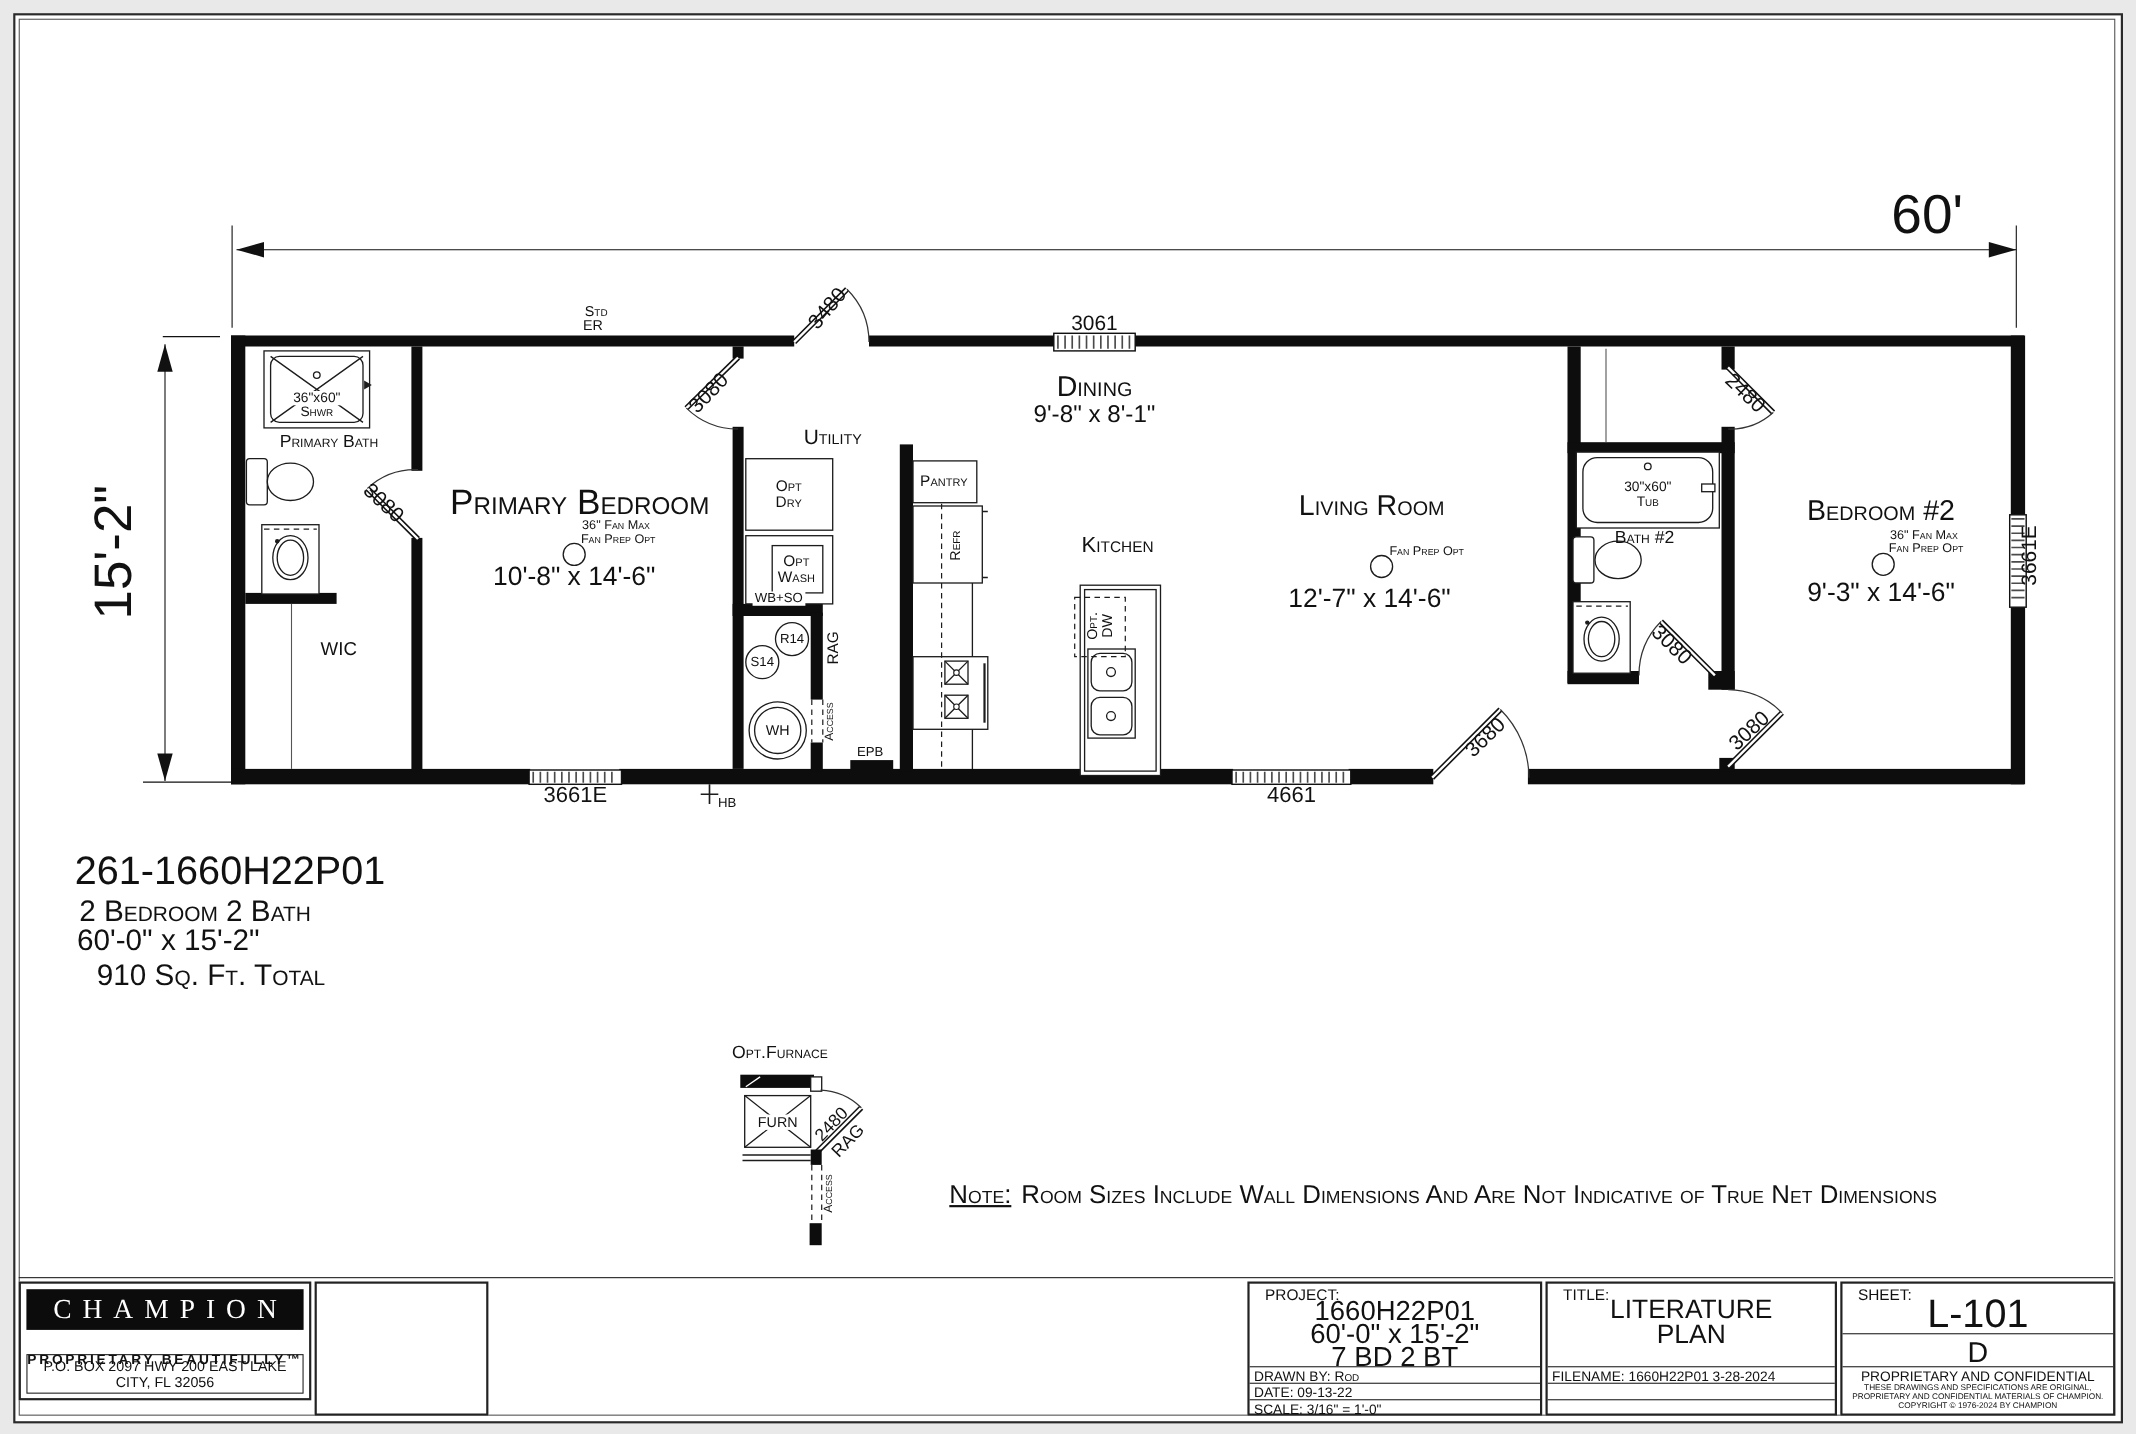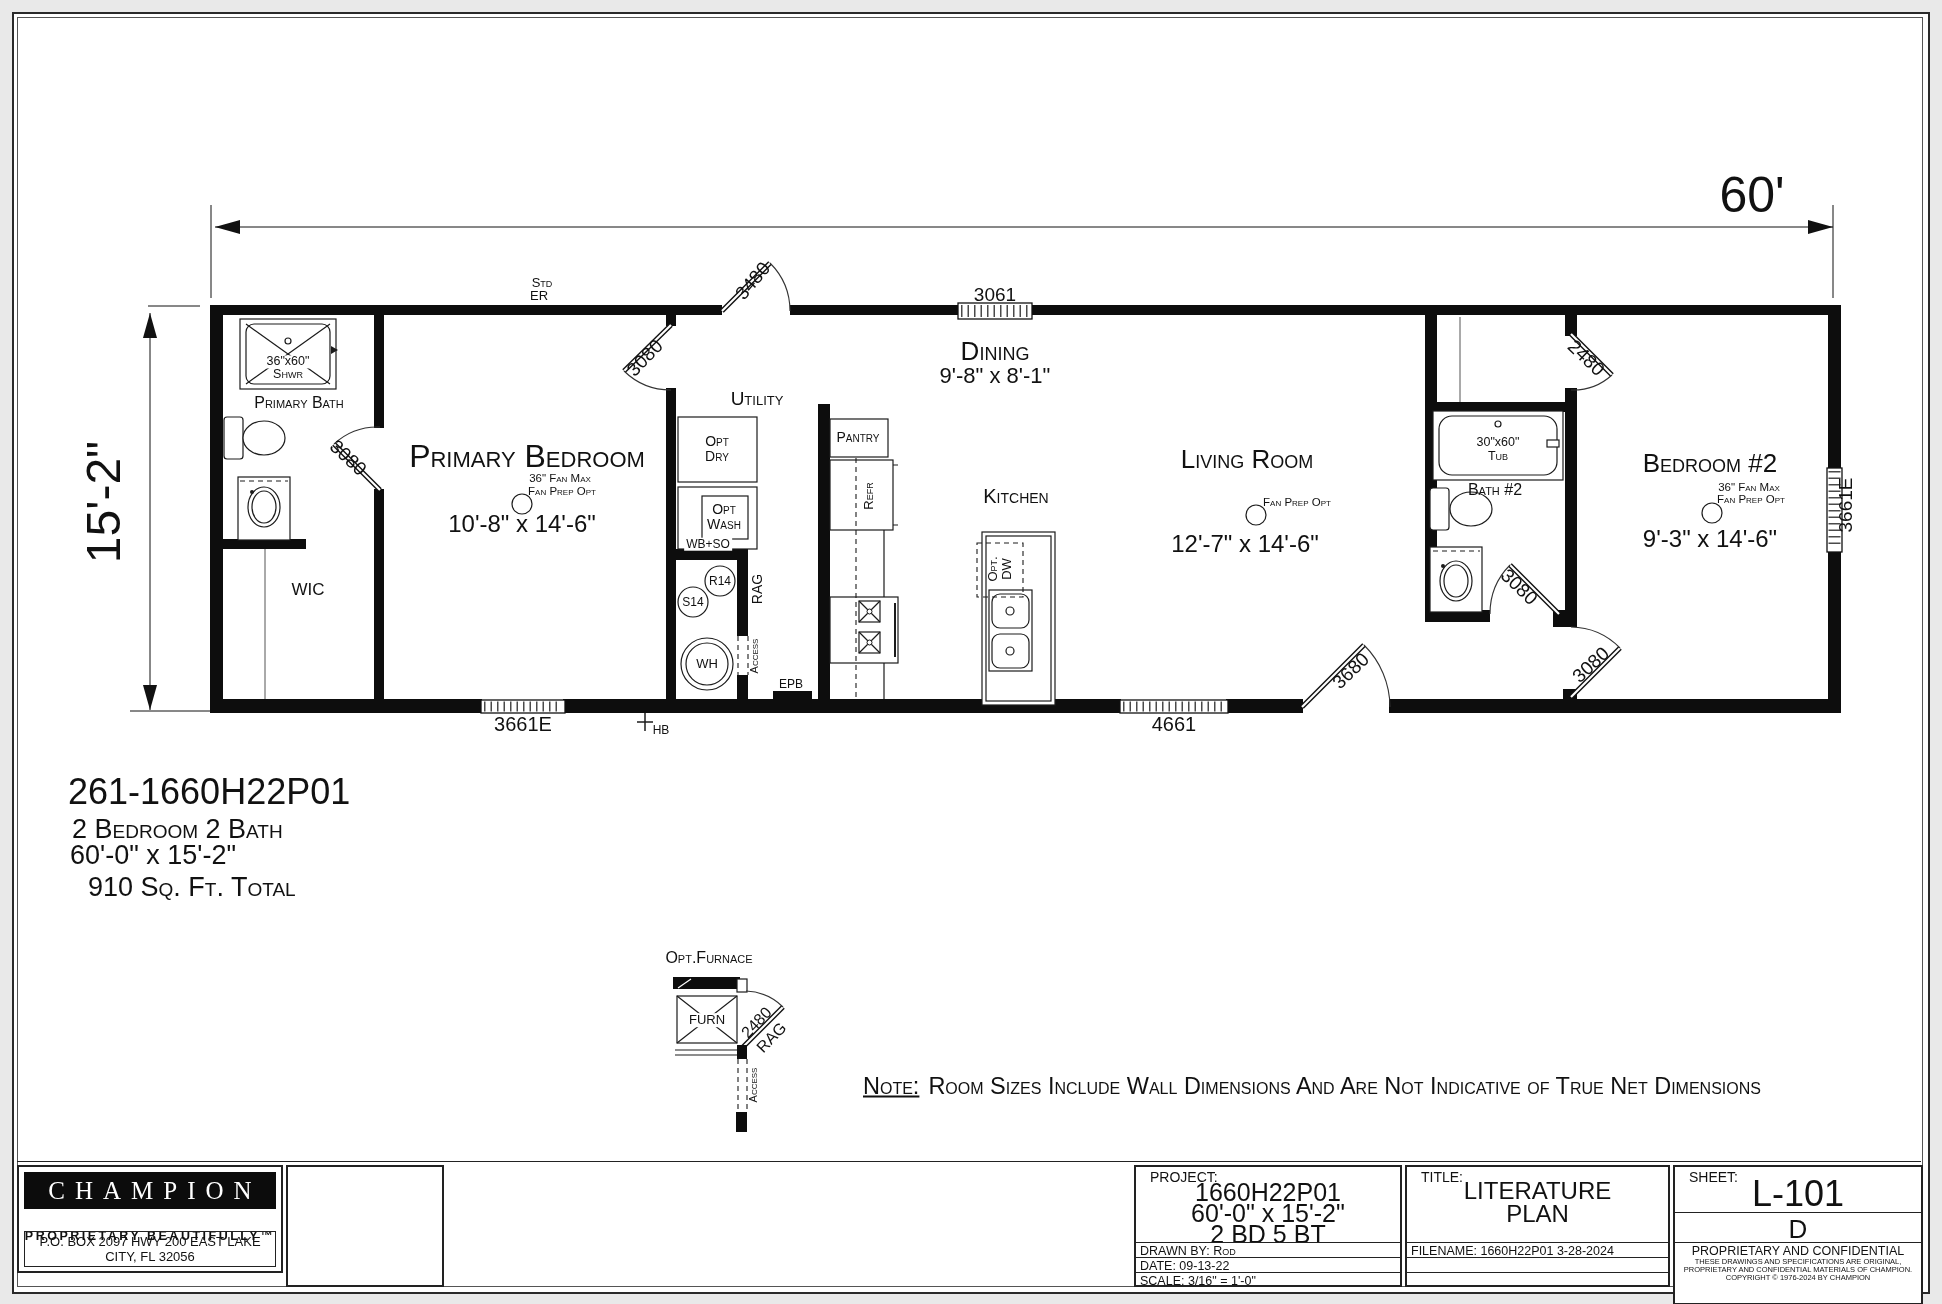--- a/index.html
+++ b/index.html
@@ -308,36 +308,36 @@
     <div class="logo-addr">P.O. BOX 2097 HWY 200 EAST LAKE CITY, FL  32056</div>
   </div>
 
   <div class="cell" style="left:286px;top:1165px;width:158px;height:122px"></div>
 
 
   <div class="cell" style="left:1134px;top:1165px;width:268px;height:122px">
     <div class="cell-label">PROJECT:</div>
     <div class="tb-center" style="top:11px;font-size:25px">1660H22P01</div>
     <div class="tb-center" style="top:32px;font-size:25px">60'-0" x 15'-2"</div>
-    <div class="tb-center" style="top:53px;font-size:25px">2 BD 5 BT</div>
+    <div class="tb-center" style="top:53px;font-size:25px">7 BD 2 BT</div>
     <div class="prow" style="top:75px;height:15px">DRAWN BY: Rod</div>
     <div class="prow" style="top:90px;height:15px">DATE: 09-13-22</div>
     <div class="prow" style="top:105px;height:13px">SCALE: 3/16" = 1'-0"</div>
   </div>
 
   <div class="cell" style="left:1405px;top:1165px;width:265px;height:122px">
     <div class="cell-label">TITLE:</div>
     <div class="tb-center" style="top:10px;font-size:24px">LITERATURE</div>
     <div class="tb-center" style="top:33px;font-size:24px">PLAN</div>
     <div class="prow" style="top:75px;height:15px">FILENAME: 1660H22P01 3-28-2024</div>
     <div class="prow" style="top:90px;height:15px"></div>
     <div class="prow" style="top:105px;height:13px"></div>
   </div>
 
-  <div class="cell" style="left:1673px;top:1165px;width:250px;height:140px">
+  <div class="cell" style="left:1673px;top:1165px;width:250px;height:122px">
     <div class="cell-label">SHEET:</div>
     <div class="tb-center" style="top:6px;font-size:36px">L-101</div>
     <div style="position:absolute;left:0;top:45px;width:100%;border-top:1.5px solid #222"></div>
     <div class="tb-center" style="top:47px;font-size:26px">D</div>
     <div style="position:absolute;left:0;top:75px;width:100%;border-top:1.5px solid #222"></div>
     <div class="tb-center" style="top:77px;font-size:12.5px">PROPRIETARY AND CONFIDENTIAL</div>
     <div class="tb-center" style="top:91px;font-size:7.5px;line-height:7.5px">THESE DRAWINGS AND SPECIFICATIONS ARE ORIGINAL,</div>
     <div class="tb-center" style="top:99px;font-size:7.5px;line-height:7.5px">PROPRIETARY AND CONFIDENTIAL MATERIALS OF CHAMPION.</div>
     <div class="tb-center" style="top:107px;font-size:7.5px;line-height:7.5px">COPYRIGHT © 1976-2024 BY CHAMPION</div>
   </div>

